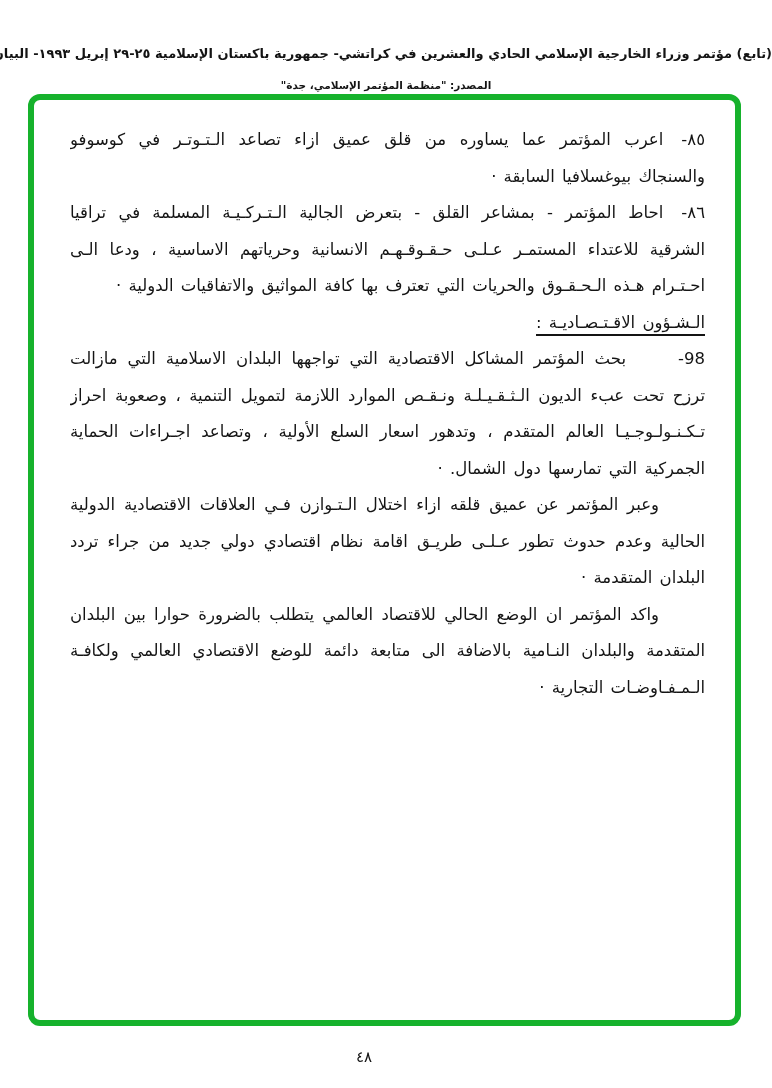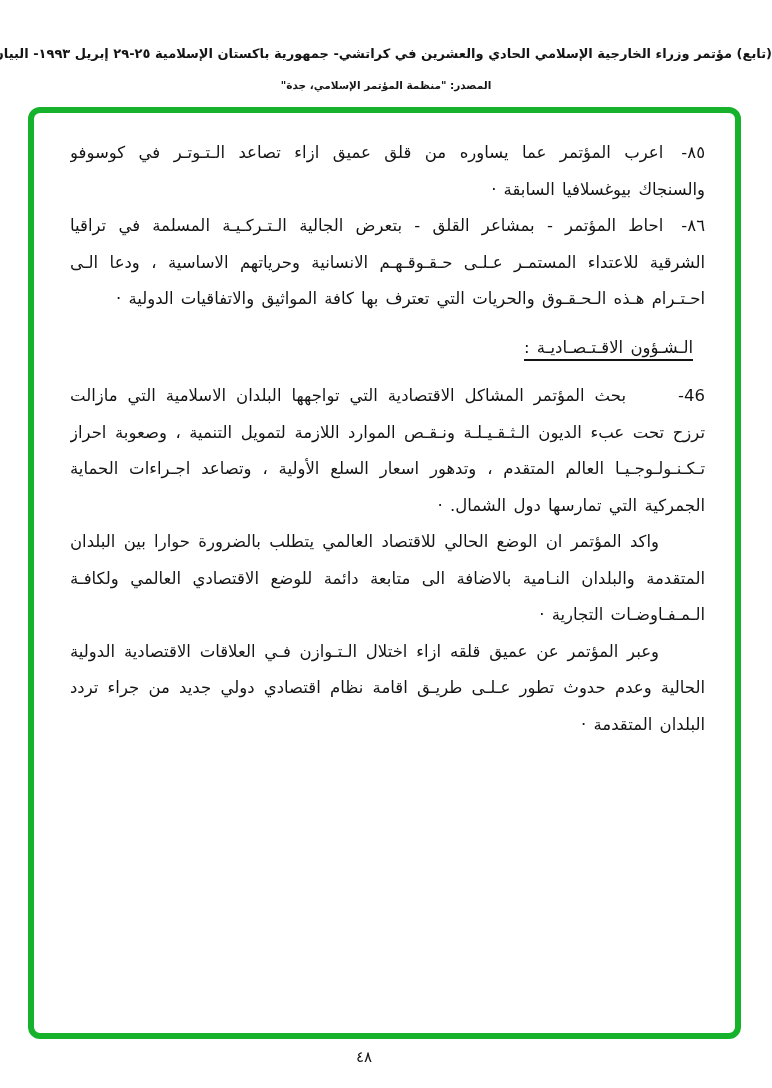--- a/index.html
+++ b/index.html
@@ -31,42 +31,42 @@
     position:absolute;
     top:79px;left:0;
     width:772px;
     text-align:center;
     direction:rtl;
     font-weight:bold;
     font-size:10.5px;
   }
   .frame{
     position:absolute;
-    left:28px;top:107px;
+    left:28px;top:94px;
     width:713px;height:932px;
     border:6px solid var(--frame-green);
     border-radius:12px;
     background:#ffffff;
   }
   .content{
     position:absolute;
     top:22px;right:30px;left:36px;bottom:8px;
     direction:rtl;
     text-align:justify;
     font-size:16.5px;
     line-height:36.5px;
     word-spacing:2px;
     overflow:hidden;
   }
   .para{margin:0;padding:0;}
   .pnum{margin-left:18px;}
   .para.gap-wide .pnum{margin-left:52px;}
   .para.indent{text-indent:46px;}
   .section-heading{
-    margin:12px;padding:0;
+    margin:0;padding:0;
     font-size:inherit;
     font-weight:normal;
     text-decoration:underline;
     text-decoration-thickness:1.5px;
     text-underline-offset:6px;
   }
   .page-number{
     position:absolute;
     top:1048px;left:356px;
     direction:rtl;
@@ -86,25 +86,25 @@
 
   <div class="frame">
     <div class="content">
 
       <p class="para"><span class="pnum">٨٥-</span><span class="ptext">اعرب المؤتمر عما يساوره من قلق عميق ازاء تصاعد الـتـوتـر في كوسوفو والسنجاك بيوغسلافيا السابقة ·</span></p>
 
       <p class="para"><span class="pnum">٨٦-</span><span class="ptext">احاط المؤتمر - بمشاعر القلق - بتعرض الجالية الـتـركـيـة المسلمة في تراقيا الشرقية للاعتداء المستمـر عـلـى حـقـوقـهـم الانسانية وحرياتهم الاساسية ، ودعا الـى احـتـرام هـذه الـحـقـوق والحريات التي تعترف بها كافة المواثيق والاتفاقيات الدولية ·</span></p>
 
       <h2 class="section-heading">الـشـؤون الاقـتـصـاديـة :</h2>
 
-      <p class="para gap-wide"><span class="pnum">46-</span><span class="ptext">بحث المؤتمر المشاكل الاقتصادية التي تواجهها البلدان الاسلامية التي مازالت ترزح تحت عبء الديون الـثـقـيـلـة ونـقـص الموارد اللازمة لتمويل التنمية ، وصعوبة احراز تـكـنـولـوجـيـا العالم المتقدم ، وتدهور اسعار السلع الأولية ، وتصاعد اجـراءات الحماية الجمركية التي تمارسها دول الشمال. ·</span></p>
+      <p class="para gap-wide"><span class="pnum">98-</span><span class="ptext">بحث المؤتمر المشاكل الاقتصادية التي تواجهها البلدان الاسلامية التي مازالت ترزح تحت عبء الديون الـثـقـيـلـة ونـقـص الموارد اللازمة لتمويل التنمية ، وصعوبة احراز تـكـنـولـوجـيـا العالم المتقدم ، وتدهور اسعار السلع الأولية ، وتصاعد اجـراءات الحماية الجمركية التي تمارسها دول الشمال. ·</span></p>
+
+      <p class="para indent"><span class="ptext">وعبر المؤتمر عن عميق قلقه ازاء اختلال الـتـوازن فـي العلاقات الاقتصادية الدولية الحالية وعدم حدوث تطور عـلـى طريـق اقامة نظام اقتصادي دولي جديد من جراء تردد البلدان المتقدمة ·</span></p>
 
       <p class="para indent"><span class="ptext">واكد المؤتمر ان الوضع الحالي للاقتصاد العالمي يتطلب بالضرورة حوارا بين البلدان المتقدمة والبلدان النـامية بالاضافة الى متابعة دائمة للوضع الاقتصادي العالمي ولكافـة الـمـفـاوضـات التجارية ·</span></p>
-
-      <p class="para indent"><span class="ptext">وعبر المؤتمر عن عميق قلقه ازاء اختلال الـتـوازن فـي العلاقات الاقتصادية الدولية الحالية وعدم حدوث تطور عـلـى طريـق اقامة نظام اقتصادي دولي جديد من جراء تردد البلدان المتقدمة ·</span></p>
 
 
     </div>
   </div>
 
   <div class="page-number">٤٨</div>
 
 </div>
 
 </body></html>

